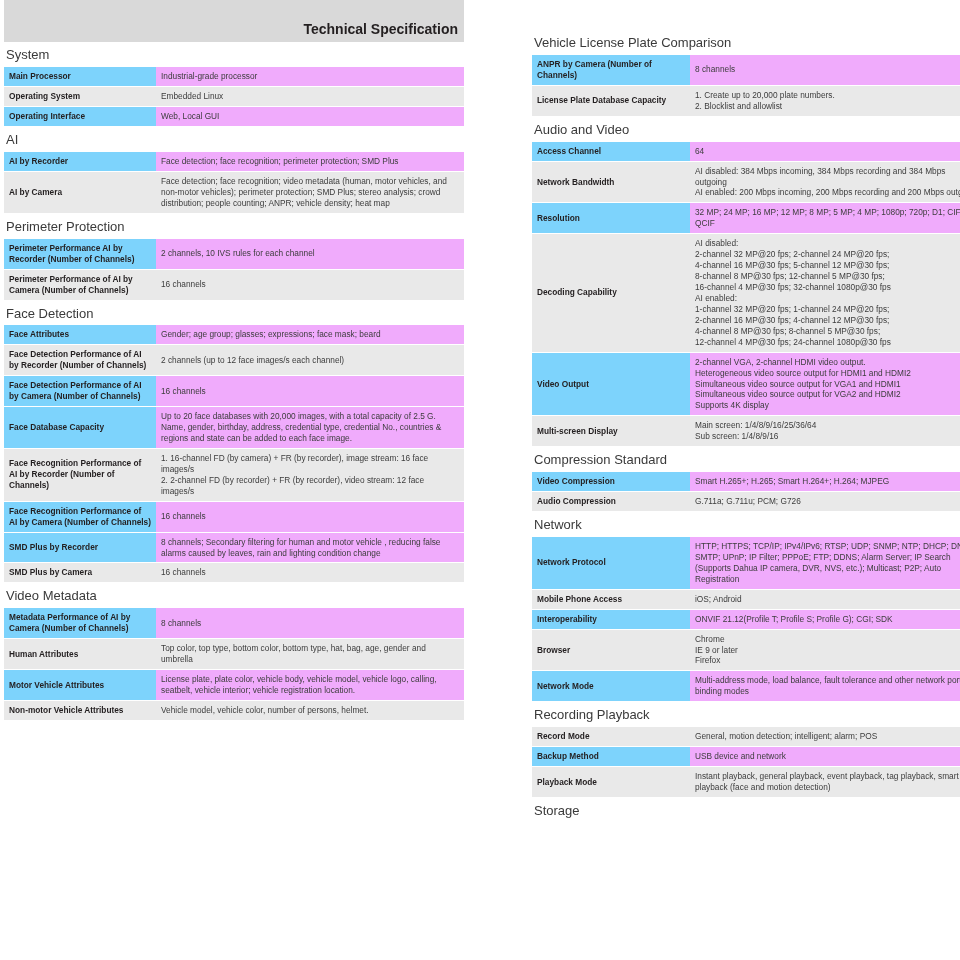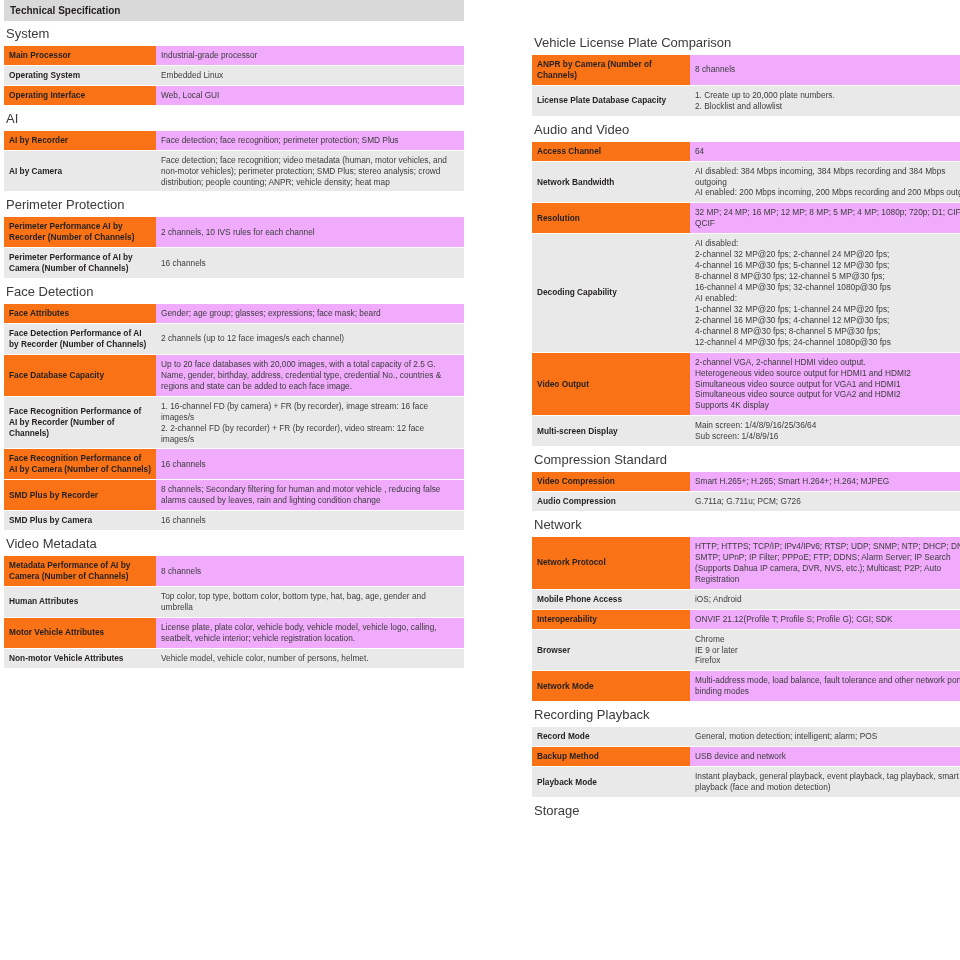--- a/index.html
+++ b/index.html
@@ -19,23 +19,24 @@
     position: absolute;
     top: 0;
     width: 460px;
   }
   .col-left { left: 4px; }
   .col-right { left: 532px; width: 452px; margin-top: 30px; }
 
   .spec-title {
     background: #d9d9d9;
     font-weight: bold;
-    font-size: 10px;
-    padding: 5px 6px 5px 6px;
+    font-size: 14px;
+    padding: 22px 6px 5px 6px;
     line-height: 1.1;
+    text-align: right;
   }
   .section-head {
     font-size: 13px;
     color: #3a3a3a;
     padding: 6px 2px 4px 2px;
     line-height: 1.15;
     font-weight: normal;
   }
   table.spec {
     width: 100%;
@@ -45,21 +46,21 @@
   table.spec td {
     vertical-align: middle;
     font-size: 8.3px;
     line-height: 1.32;
     padding: 4px 5px;
     border-bottom: 1px solid #ffffff;
   }
   table.spec td.k {
     width: 152px;
     font-weight: bold;
-    background: #f97316;
+    background: #7dd3fc;
     color: #231f20;
   }
   table.spec td.v {
     background: #f0abfc;
     color: #3c3c3c;
   }
   .col-right table.spec td.k { width: 158px; }
   table.spec tr.alt td { background: #e9e9e9; }
   .pre { white-space: pre-line; }
 </style>
@@ -117,20 +118,24 @@
         <div class="section-head">Face Detection</div>
         <table class="spec">
           <tbody>
             <tr>
               <td class="k pre">Face Attributes</td>
               <td class="v pre">Gender; age group; glasses; expressions; face mask; beard</td>
             </tr>
             <tr class="alt">
               <td class="k pre">Face Detection Performance of AI by Recorder (Number of Channels)</td>
               <td class="v pre">2 channels (up to 12 face images/s each channel)</td>
+            </tr>
+            <tr>
+              <td class="k pre">Face Detection Performance of AI by Camera (Number of Channels)</td>
+              <td class="v pre">16 channels</td>
             </tr>
           </tbody>
         </table>
         <table class="spec">
           <tbody>
             <tr>
               <td class="k pre">Face Database Capacity</td>
               <td class="v pre">Up to 20 face databases with 20,000 images, with a total capacity of 2.5 G. Name, gender, birthday, address, credential type, credential No., countries &amp; regions and state can be added to each face image.</td>
             </tr>
             <tr class="alt">

